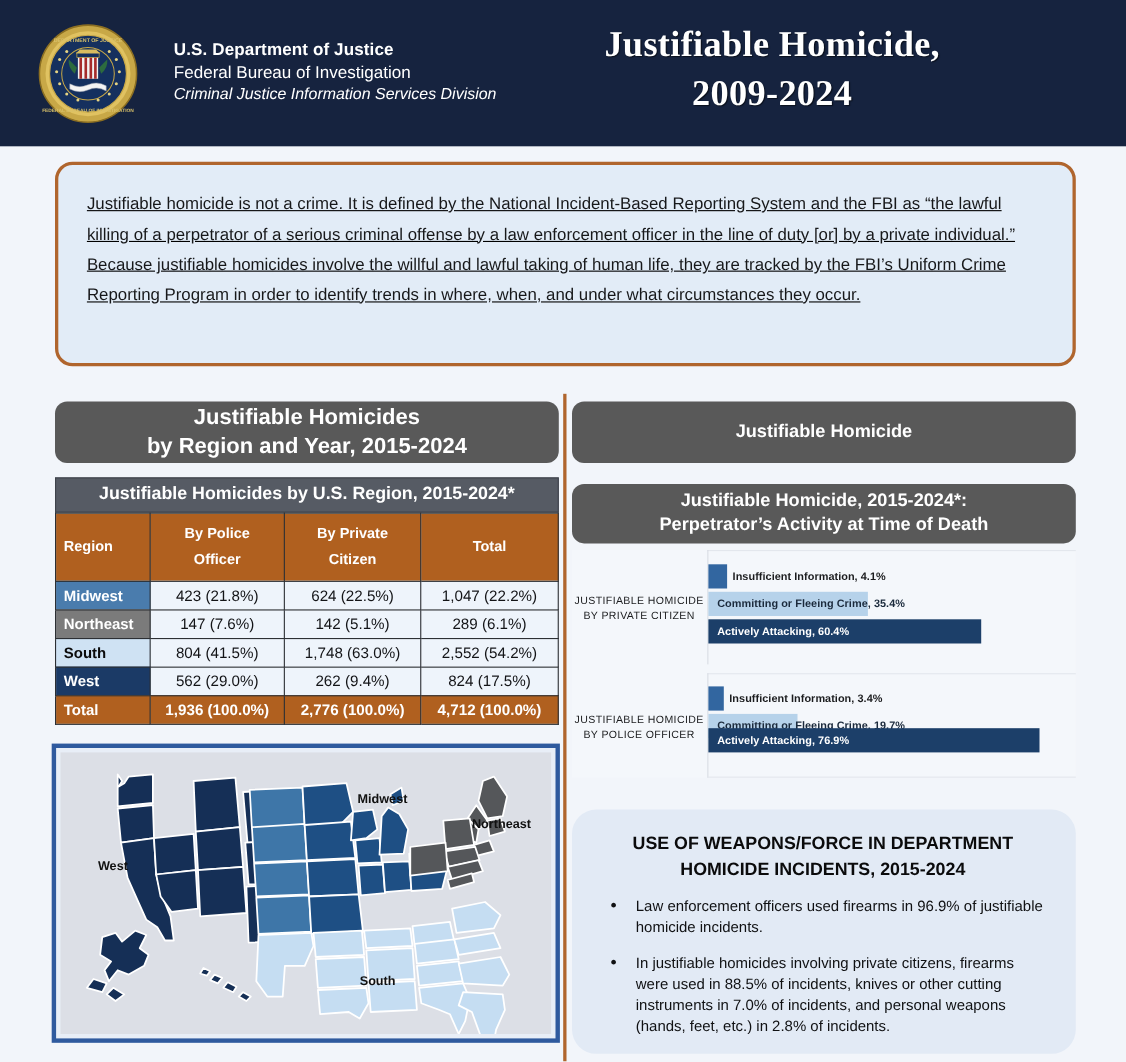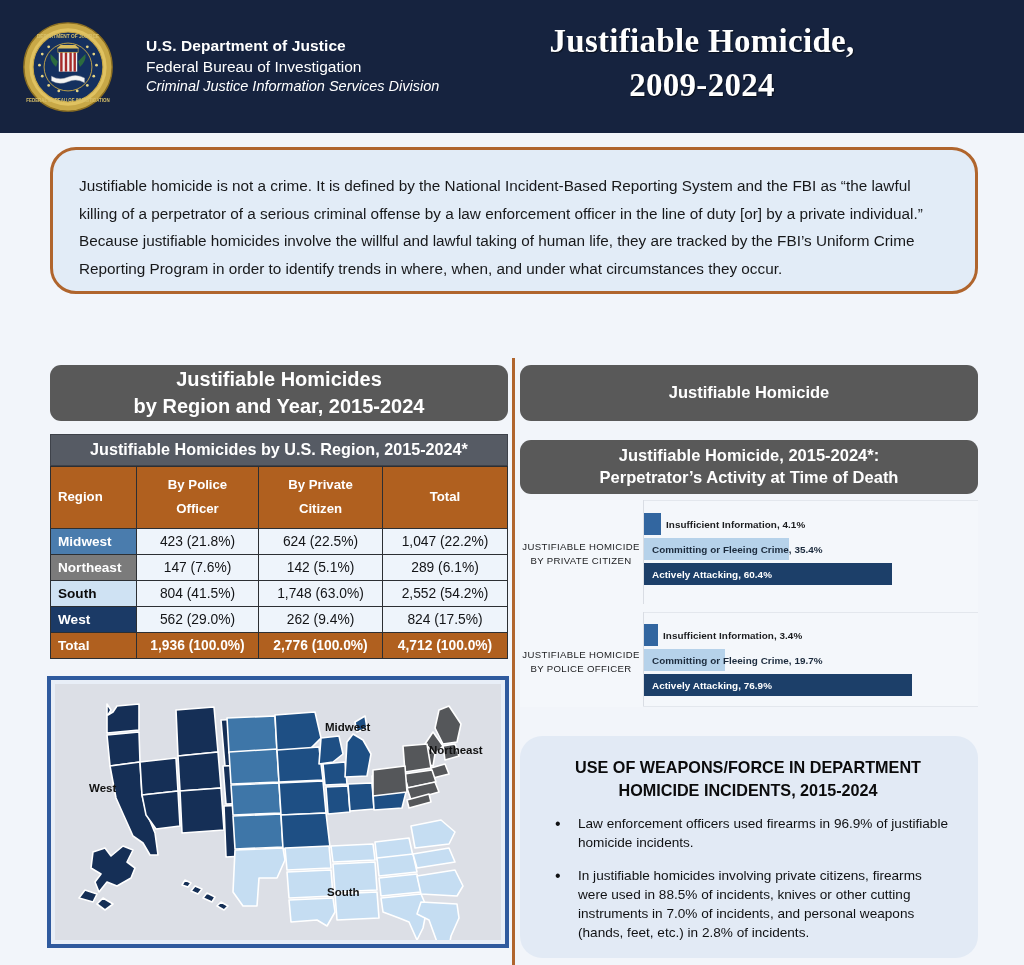--- a/index.html
+++ b/index.html
@@ -8,41 +8,42 @@
     background: #f2f5fa;
     font-family: "Liberation Sans", sans-serif;
     overflow: hidden;
   }
   .page { position: relative; width: 1024px; height: 965px; background: #f2f5fa; }
 
   
   .header {
     position: absolute; left: 0; top: 0; width: 1024px; height: 133px;
     background: #16233f;
-    display: flex; align-items: center;
+    display: flex; align-items: center; padding-left: 12px;
   }
   .seal-wrap { margin-left: 22px; width: 92px; height: 92px; position: relative; flex: none; }
   .seal { width: 92px; height: 92px; }
   .agency { margin-left: 32px; color: #ffffff; line-height: 1.32; }
   .agency .l1 { font-size: 15.5px; font-weight: bold; letter-spacing: .1px; }
   .agency .l2 { font-size: 15.5px; font-weight: normal; }
   .agency .l3 { font-size: 14.5px; font-style: italic; }
   .title-main {
     position: absolute; right: 42px; top: 20px; width: 560px;
     text-align: center; color: #ffffff;
     font-family: "Liberation Serif", serif; font-weight: bold;
     font-size: 33px; line-height: 1.32; letter-spacing: .3px;
     text-shadow: 1px 1px 1px rgba(0,0,0,.55);
   }
 
   
   .intro {
-    position: absolute; left: 50px; top: 147px; width: 928px; height: 147px;
-    background: #e2ecf7; border: 3px solid #b0652d; border-radius: 26px;
+    position: absolute; left: 50px; top: 147px; width: 928px; height: 186px;
+    background: #e2ecf7; border: 3px solid #b0652d; border-radius: 16px;
     padding: 22px 26px 0 26px;
+    text-decoration: underline;
   }
   .intro p {
     font-size: 15.3px; color: #17181a; line-height: 1.80; text-align: left;
   }
 
   
   .pill {
     background: #595959; color: #fff; border-radius: 11px;
     display: flex; align-items: center; justify-content: center; text-align: center;
     font-weight: bold; line-height: 1.33;
@@ -382,21 +383,21 @@
       <div class="cat-label" style="top:36px;">
         <div>JUSTIFIABLE HOMICIDE</div>
         <div>BY POLICE OFFICER</div>
       </div>
       <div class="bar c-ins" style="left:124px; top:12px; width:14px;">
         <span class="blabel" style="left:19px;">Insufficient Information, 3.4%</span>
       </div>
       <div class="bar c-com" style="left:124px; top:37px; width:81px;">
         <span class="blabel">Committing or Fleeing Crime, 19.7%</span>
       </div>
-      <div class="bar c-act" style="left:124px; top:62px; width:268px;padding-left:24px;">
+      <div class="bar c-act" style="left:124px; top:50px; width:301px;padding-left:24px;">
         <span class="blabel">Actively Attacking, 76.9%</span>
       </div>
       <div class="grid-top" style="top:94px;"></div>
     </div>
   </div>
 
   <div class="weapons">
     <h3>
       <span>USE OF WEAPONS/FORCE IN DEPARTMENT</span><br>
       <span>HOMICIDE INCIDENTS, 2015-2024</span>

